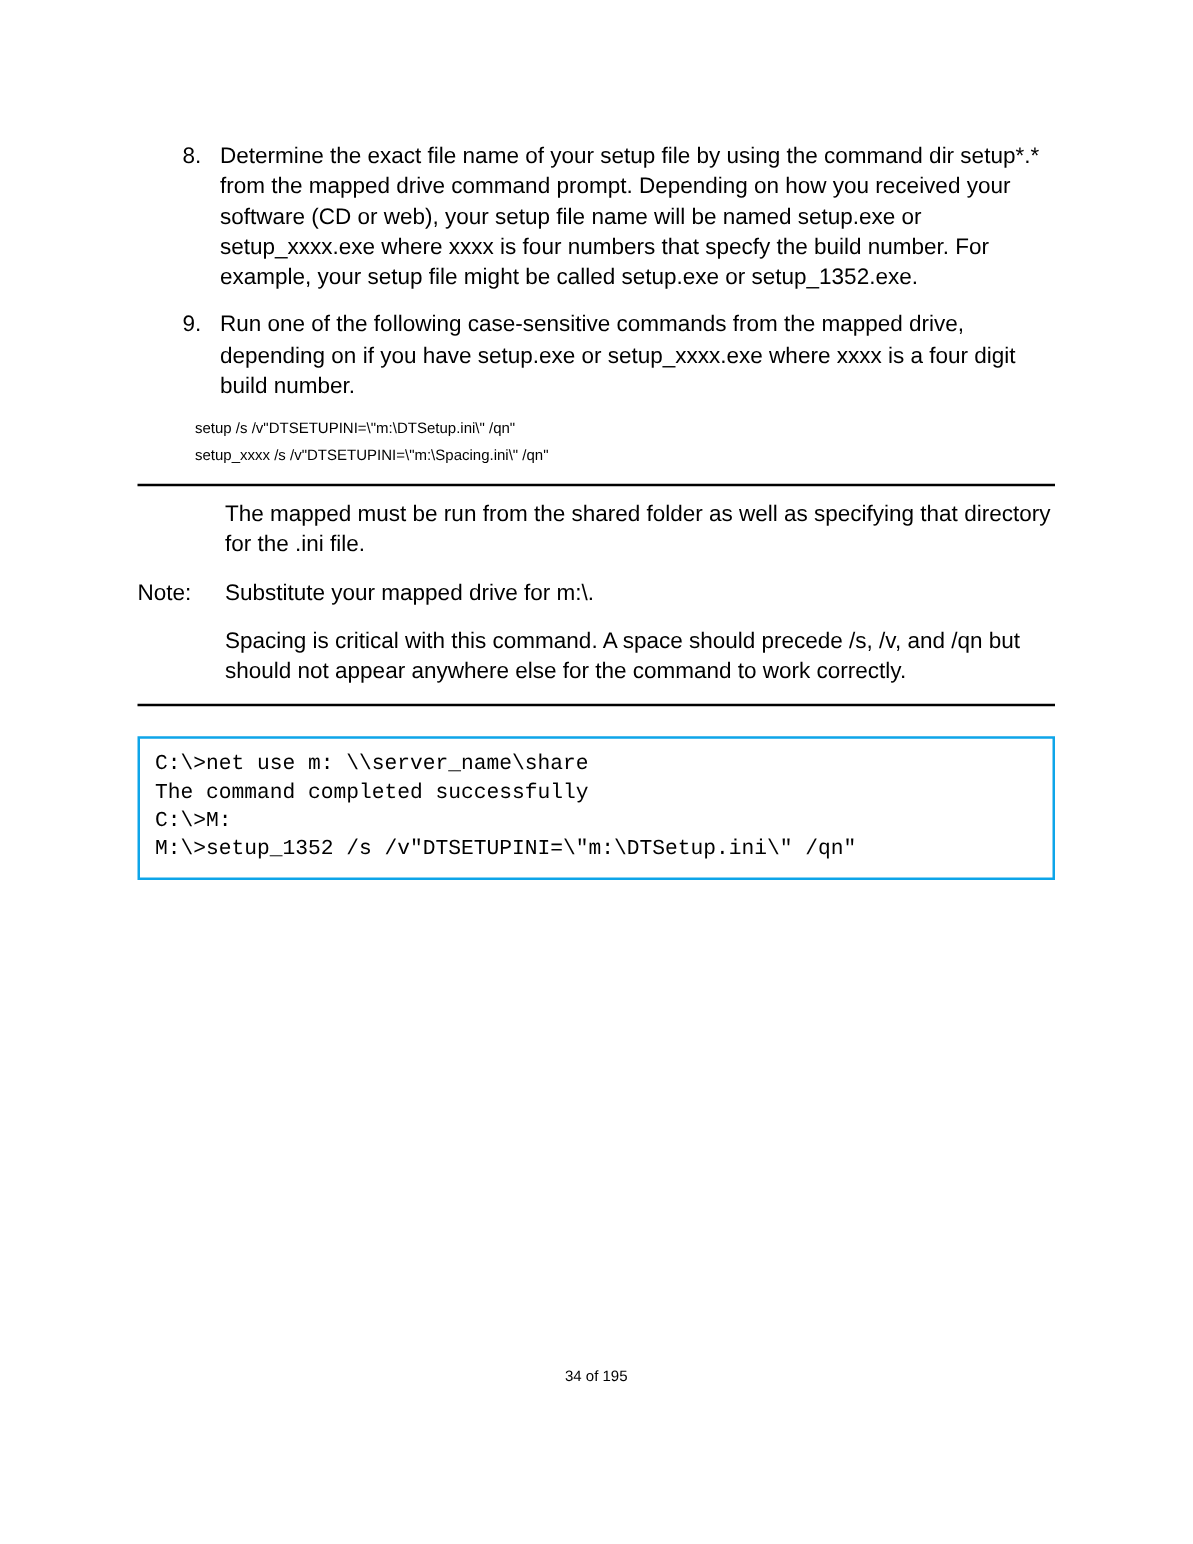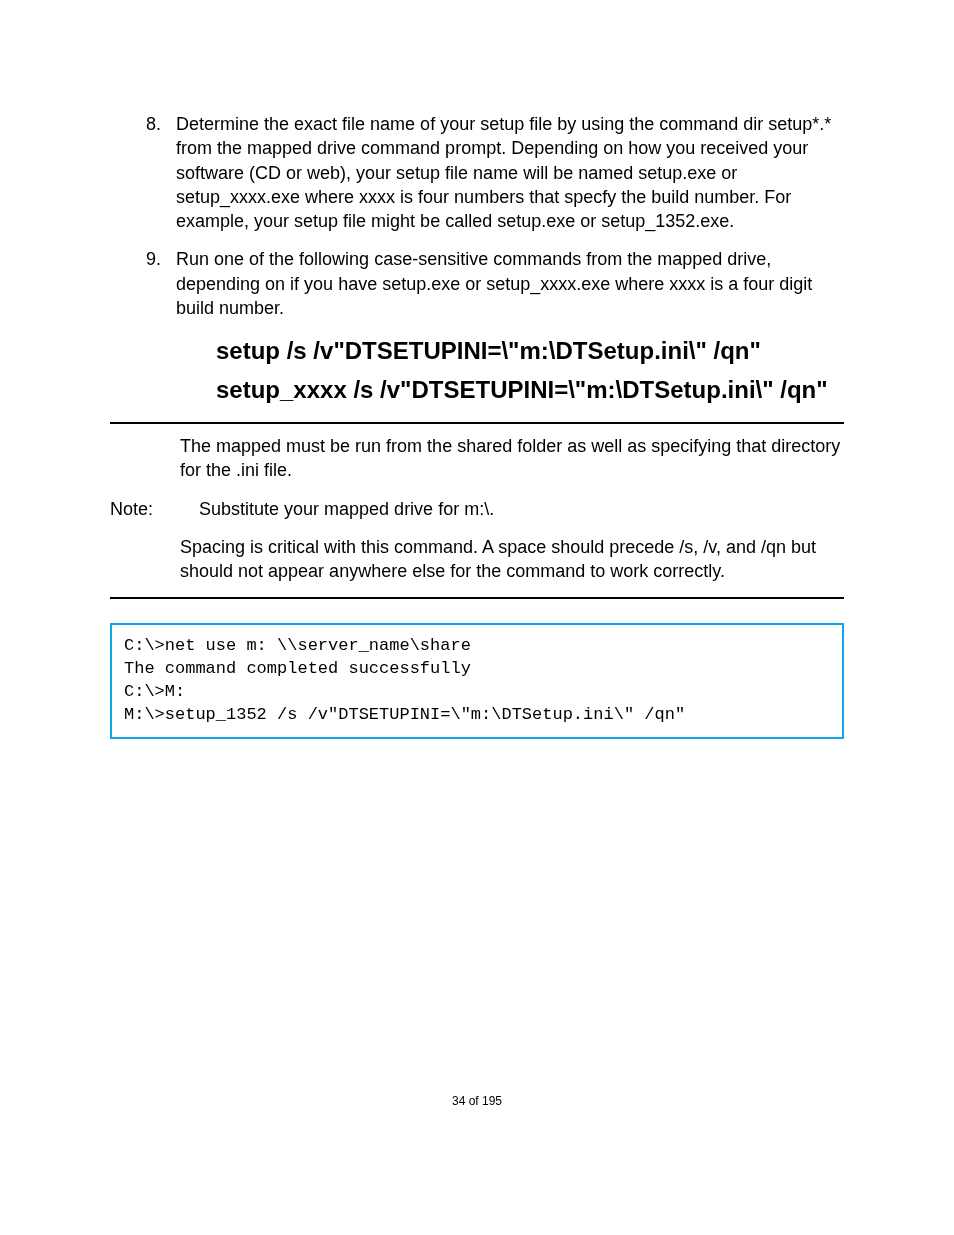--- a/index.html
+++ b/index.html
@@ -24,23 +24,23 @@
     margin: 0;
     padding: 0 0 0 56px;
     font-size: 18px;
     line-height: 1.35;
   }
   ol.installer > li {
     padding-left: 10px;
     margin-bottom: 14px;
   }
   .cmds {
-    margin: 10px 0 0 106px;
-    font-weight: bold;
-    font-size: 24px;
+    margin: 10px 0 0 46px;
+    font-weight: normal;
+    font-size: 12px;
     line-height: 1.45;
   }
   .cmds p { margin: 4px 0; }
   hr.rule {
     border: none;
     border-top: 2px solid #000;
     margin: 14px 0 10px 0;
   }
   .note-block {
     font-size: 18px;
@@ -51,21 +51,21 @@
   }
   .note-row {
     display: flex;
     align-items: center;
     margin: 0 0 14px 0;
   }
   .note-label {
     width: 70px;
     flex: 0 0 70px;
   }
-  .note-text { flex: 1; margin-left: 19px; }
+  .note-text { flex: 1; }
   .terminal {
     margin-top: 24px;
     border: 2px solid #0ea5e9;
     padding: 10px 12px;
     font-family: "Courier New", Courier, monospace;
     font-size: 17px;
     line-height: 1.35;
     white-space: pre;
     overflow: hidden;
   }
@@ -83,21 +83,21 @@
 
 <div class="page">
 
   <ol class="installer" start="8">
     <li><span>Determine the exact file name of your setup file by using the command dir setup*.* from the mapped drive command prompt. Depending on how you received your software (CD or web), your setup file name will be named setup.exe or setup_xxxx.exe where xxxx is four numbers that specfy the build number. For example, your setup file might be called setup.exe or setup_1352.exe.</span></li>
     <li><span>Run one of the following case-sensitive commands from the mapped drive, depending on if you have setup.exe or setup_xxxx.exe where xxxx is a four digit build number.</span></li>
   </ol>
 
   <div class="cmds">
     <p>setup /s /v"DTSETUPINI=\"m:\DTSetup.ini\" /qn"</p>
-    <p>setup_xxxx /s /v"DTSETUPINI=\"m:\DTSetup.ini\" /qn"</p>
+    <p>setup_xxxx /s /v"DTSETUPINI=\"m:\Spacing.ini\" /qn"</p>
   </div>
 
   <hr class="rule">
 
   <div class="note-block">
     <p class="para">The mapped must be run from the shared folder as well as specifying that directory for the .ini file.</p>
     <div class="note-row">
       <span class="note-label">Note:</span>
       <span class="note-text">Substitute your mapped drive for m:\.</span>
     </div>

